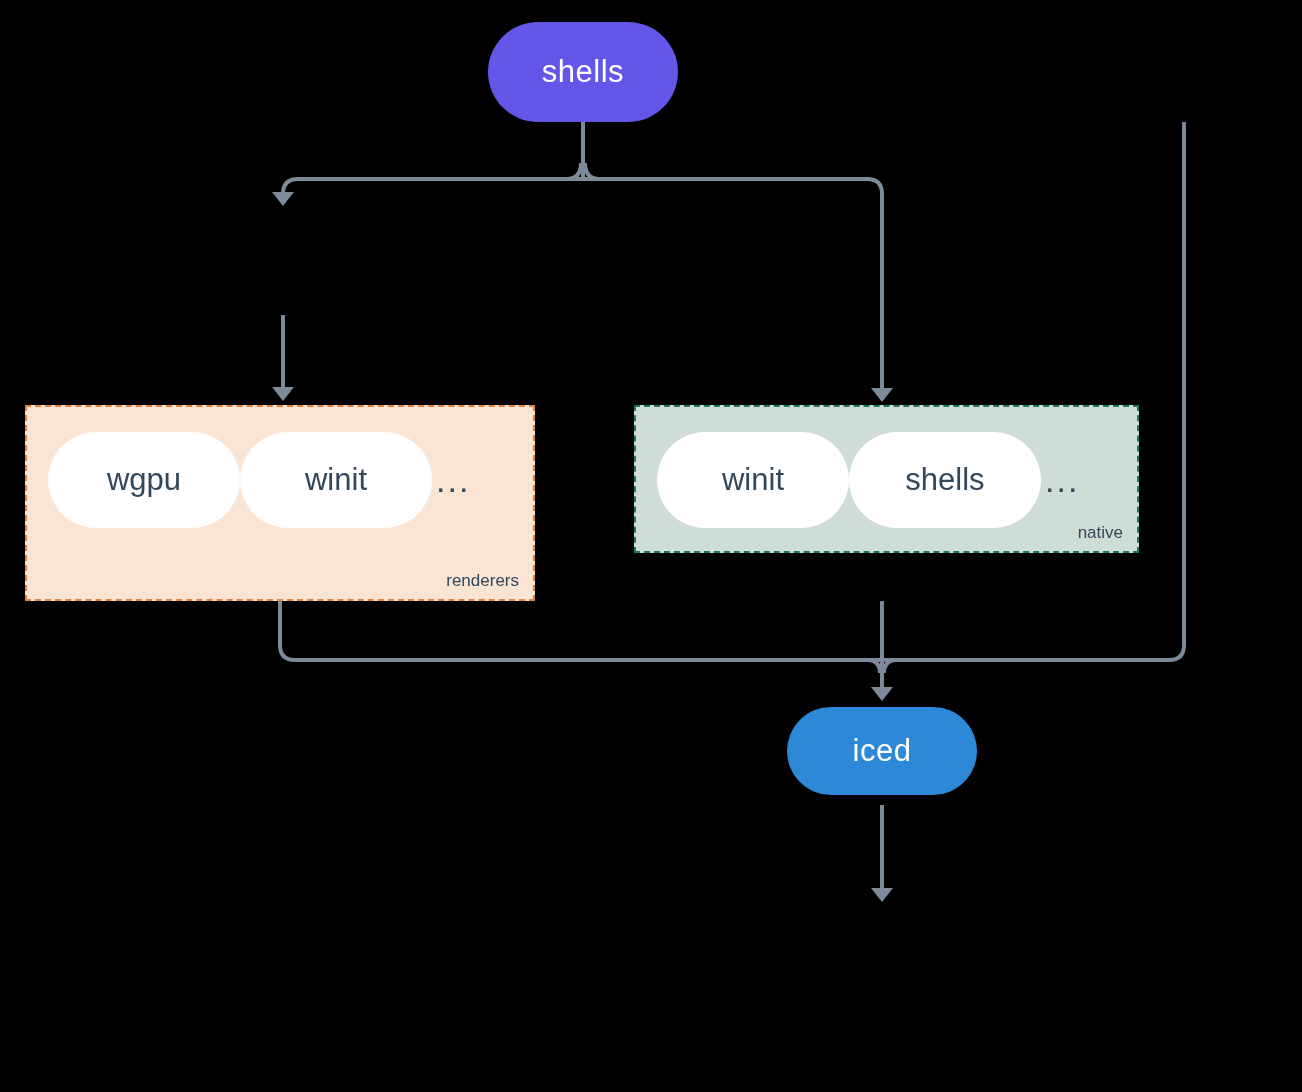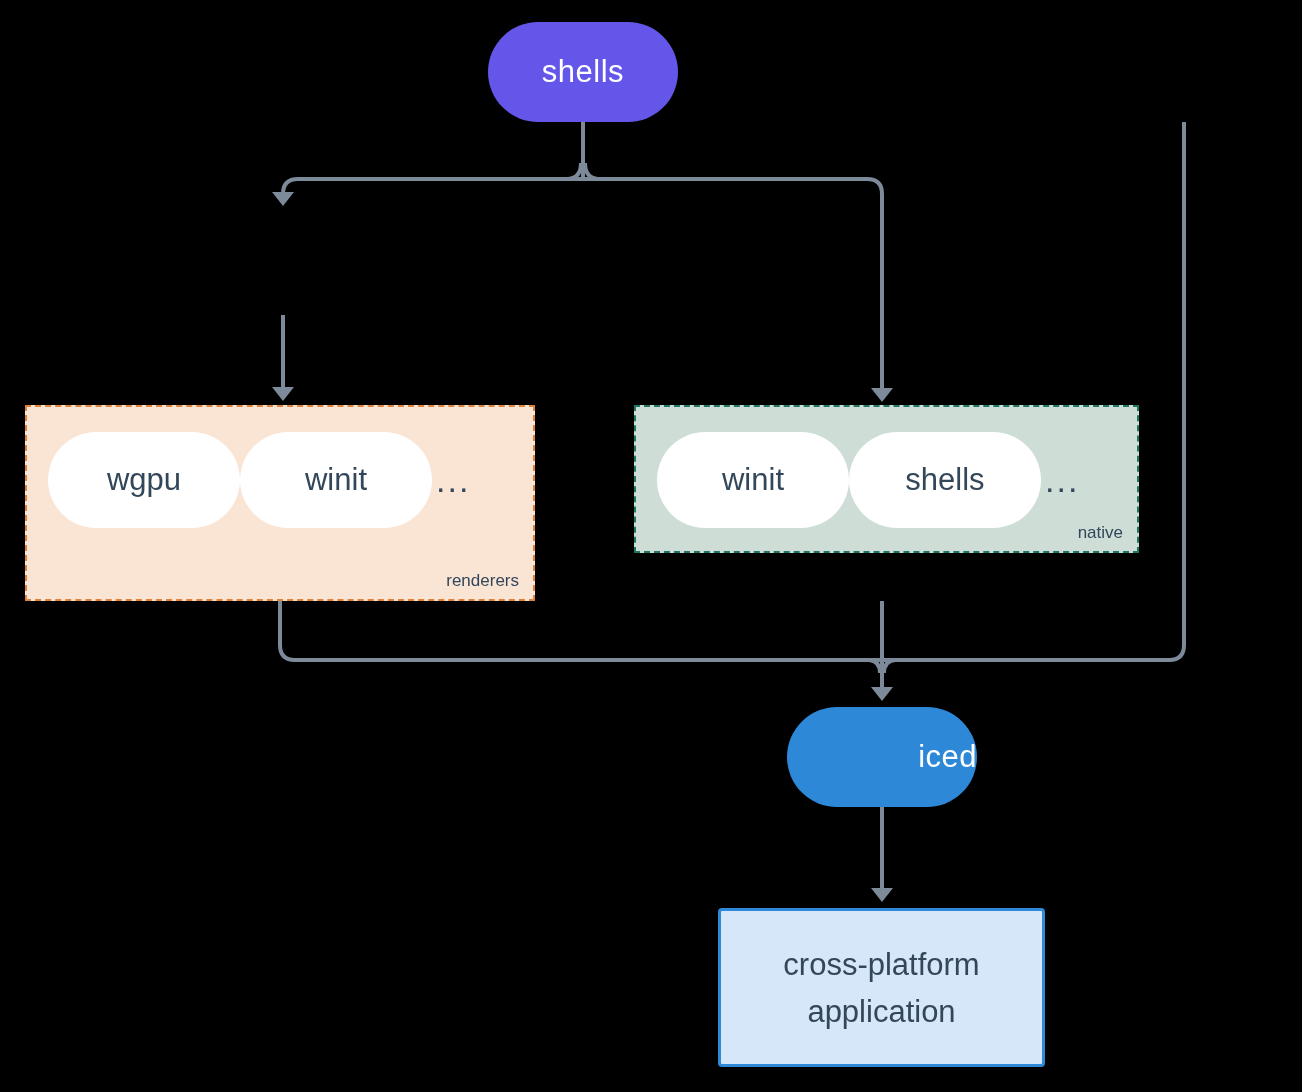--- a/index.html
+++ b/index.html
@@ -172,21 +172,18 @@
         <span>winit</span>
       </div>
       <div class="inner-pill">
         <span>shells</span>
       </div>
       <span class="ellipsis">...</span>
     </div>
     <span class="group-label">native</span>
   </div>
 
-  <div class="pill blue" style="left:787px; top:707px; width:190px; height:100px;justify-content:flex-end;">
+  <div class="pill blue" style="left:787px; top:707px; width:190px; height:88px;">
     <span>iced</span>
   </div>
 
-  <div class="app-box">
-    <span>cross-platform application</span>
-  </div>
 
 </div>
 
 </body></html>

